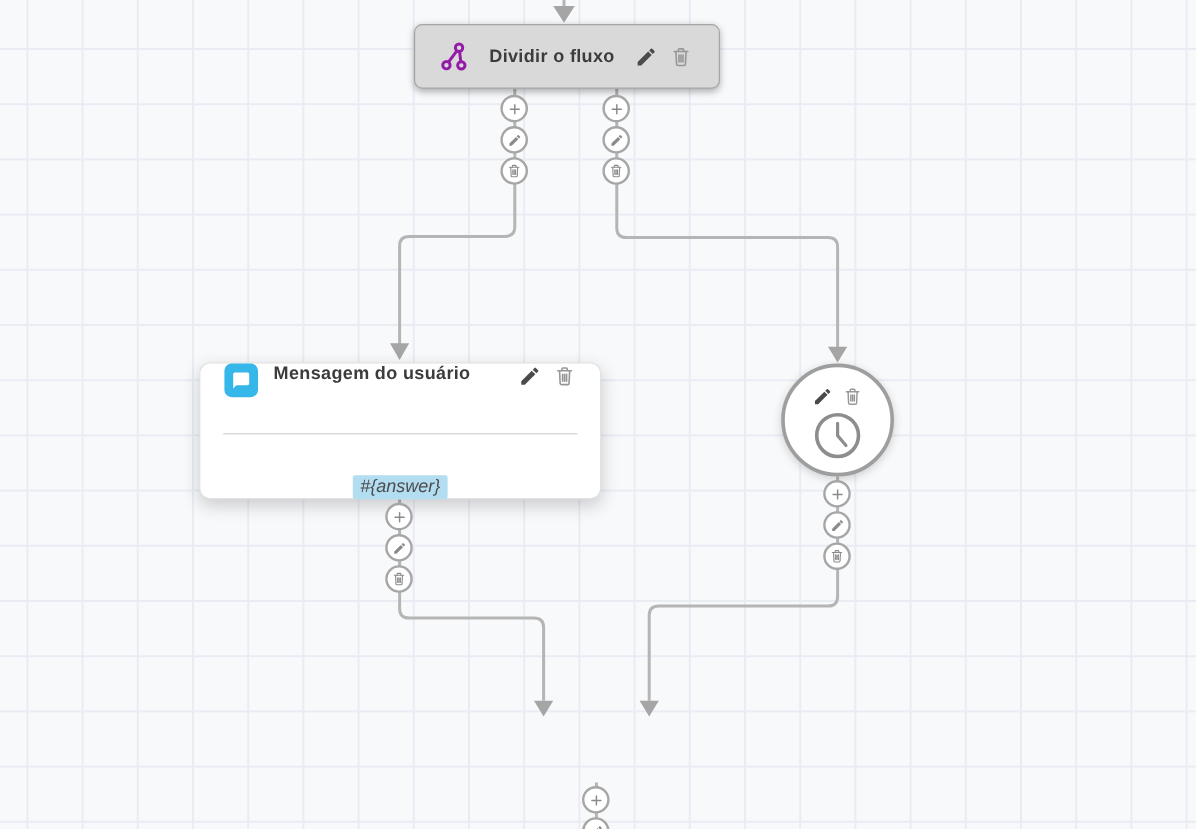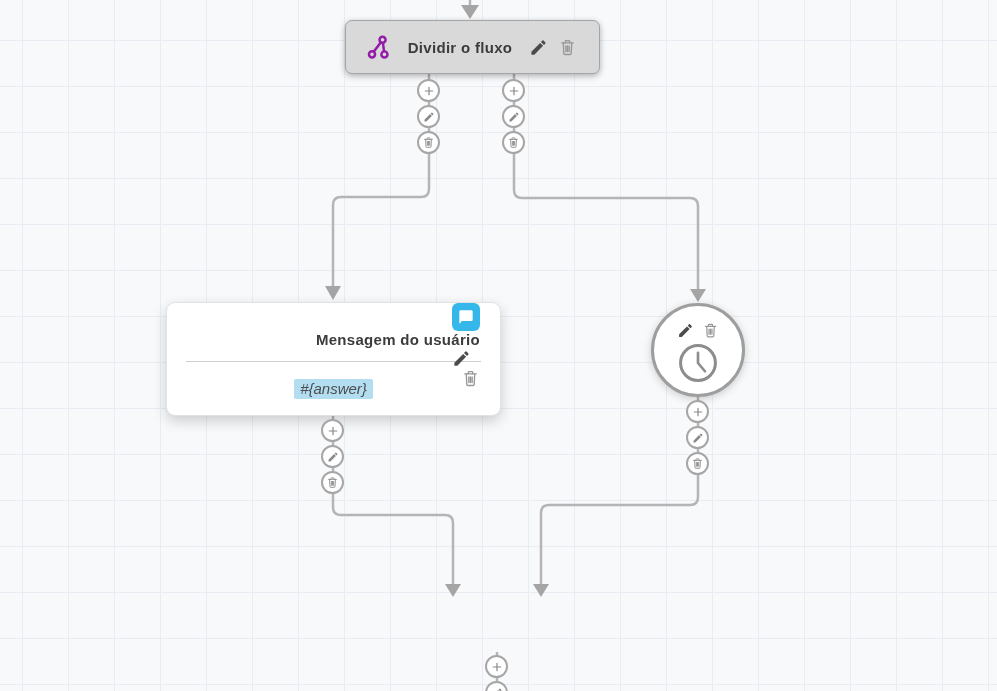--- a/index.html
+++ b/index.html
@@ -48,33 +48,32 @@
   .node-card{
     position:absolute;z-index:3;
     left:166px;top:302px;width:335px;height:114px;
     background:#ffffff;
     border:1px solid #e2e2e2;
     border-radius:9px;
     box-shadow:0 5px 14px rgba(0,0,0,.18);
     cursor:pointer;
   }
   .card-header{
-    height:58px;display:flex;align-items:flex-end;
+    height:58px;display:flex;align-items:flex-start;
     padding:0 20px;
-    flex-direction:column;
   }
   .chat-badge{
     width:28px;height:28px;border-radius:6px;
     background:#35b7e9;flex:none;
     display:flex;align-items:center;justify-content:center;
   }
   .card-header .node-label{text-align:left;padding:0 0 0 13px;}
   .card-divider{height:1px;background:#cfcfcf;margin:0 19px;}
   .card-body{
-    height:54px;display:flex;align-items:center;justify-content:center;
+    height:54px;display:flex;align-items:flex-end;justify-content:center;
   }
   .var-chip{
     font-size:15px;font-style:italic;color:#4d4d4d;
     background:#b3ddf0;
     padding:1px 6px 2px 6px;border-radius:2px;
   }
 
   
   .node-circle{
     position:absolute;z-index:3;

